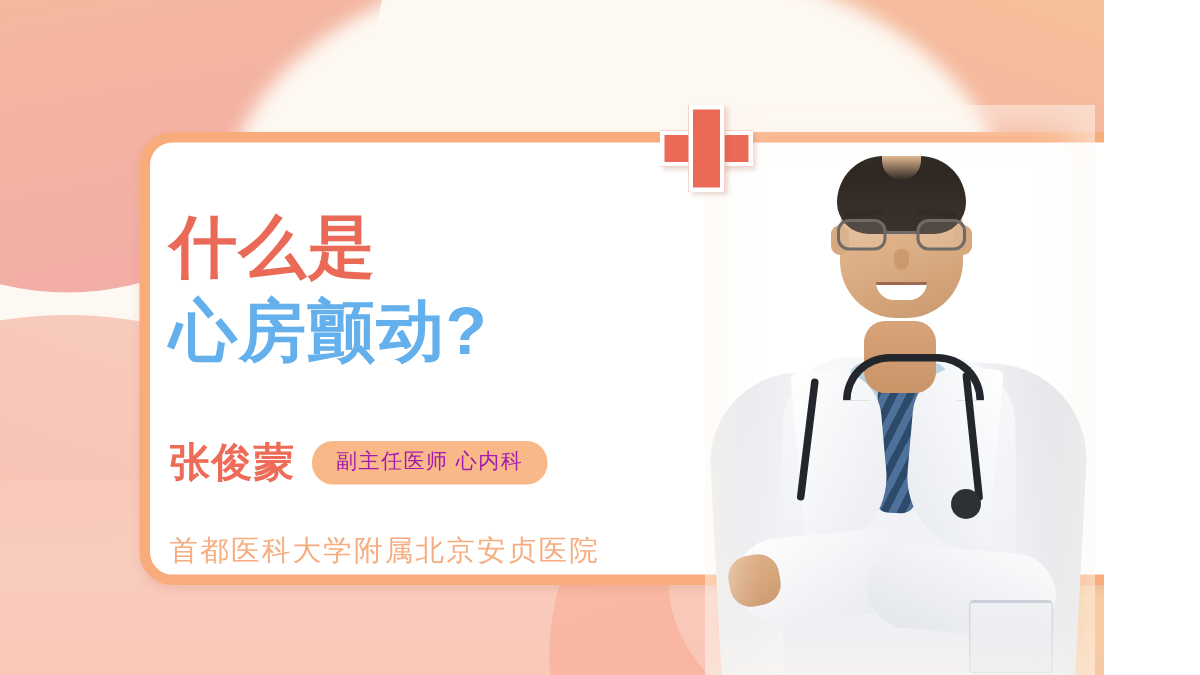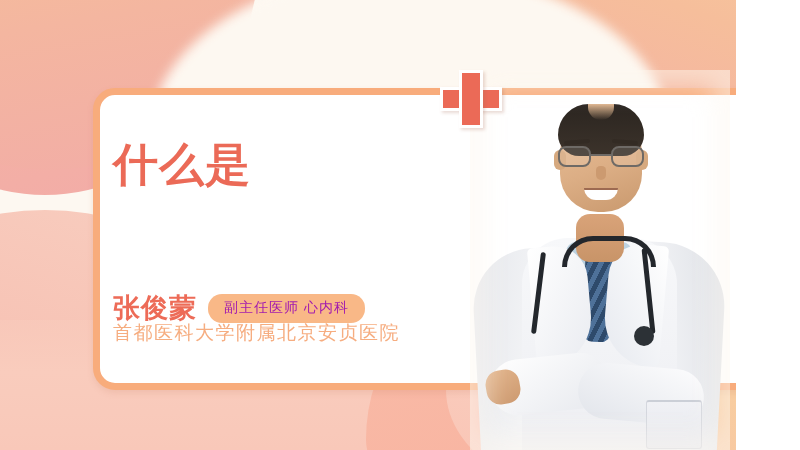--- a/index.html
+++ b/index.html
@@ -200,21 +200,21 @@
     background: #F9B887;
     color: #a21caf;
     font-size: 14px;
     padding: 5px 16px 6px 16px;
     border-radius: 14px;
     letter-spacing: 1px;
   }
   .hospital {
     position: absolute;
     left: 113px;
-    top: 320px;
+    top: 354px;
     font-size: 19px;
     color: #F6AD80;
     letter-spacing: 1.5px;
     white-space: nowrap;
   }
 
   
   .doctor-photo {
     position: absolute;
     left: 470px;
@@ -445,20 +445,21 @@
   </div>
 
   <div class="cross">
     <span class="arm arm-h"></span>
     <span class="arm arm-v"></span>
     <span class="arm-core"></span>
   </div>
 
   <div class="content">
     <div class="title-line title-1">什么是</div>
+    <div class="title-line title-2">心房颤动?</div>
   </div>
 
   <div class="doctor-row">
     <span class="doctor-name">张俊蒙</span>
     <span class="doctor-badge">副主任医师  心内科</span>
   </div>
   <div class="hospital">首都医科大学附属北京安贞医院</div>
 
 </div>
 

